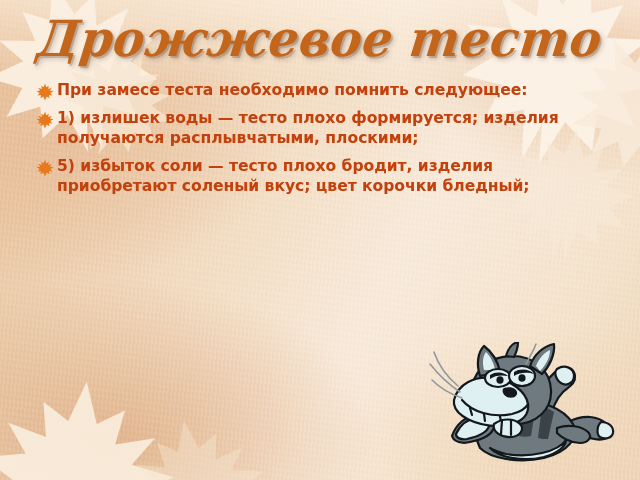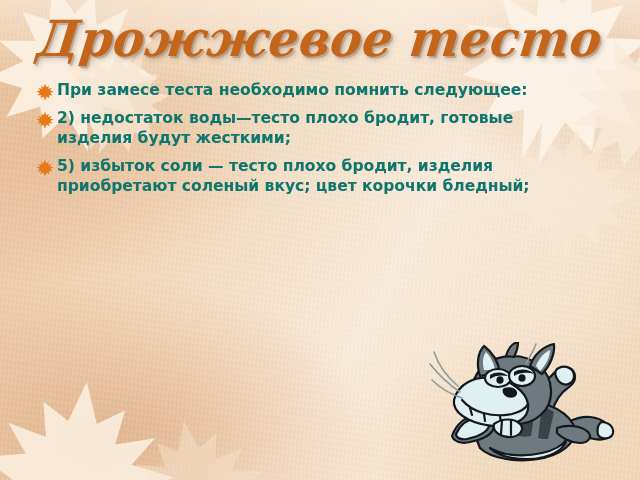--- a/index.html
+++ b/index.html
@@ -97,21 +97,21 @@
     margin-top: 3px;
     margin-right: 3px;
   }
   .bullet-icon svg { display: block; width: 18px; height: 18px; }
 
   .bullet-text {
     flex: 1 1 auto;
     font-size: 15.6px;
     line-height: 1.30;
     font-weight: 700;
-    color: #0f766e;
+    color: #c2410c;
     letter-spacing: -0.05px;
     text-rendering: optimizeLegibility;
   }
 
   
   .cat {
     position: absolute;
     left: 418px;
     top: 342px;
     width: 200px;
@@ -179,29 +179,29 @@
 
     <div class="bullet-row">
       <span class="bullet-icon">
         <svg viewBox="0 0 100 100" aria-hidden="true">
           <path fill="#e8791a" d="M50 4 L58 24 L71 15 L68 33 L88 27 L77 42 L97 46 L80 55 L91 69 L72 67 L75 85 L59 75 L53 97 L50 79 L47 97 L41 75 L25 85 L28 67 L9 69 L20 55 L3 46 L23 42 L12 27 L32 33 L29 15 L42 24 Z"></path>
         </svg>
       </span>
       <span class="bullet-text">При замесе теста необходимо помнить следующее:</span>
     </div>
 
-
     <div class="bullet-row">
       <span class="bullet-icon">
         <svg viewBox="0 0 100 100" aria-hidden="true">
           <path fill="#e8791a" d="M50 4 L58 24 L71 15 L68 33 L88 27 L77 42 L97 46 L80 55 L91 69 L72 67 L75 85 L59 75 L53 97 L50 79 L47 97 L41 75 L25 85 L28 67 L9 69 L20 55 L3 46 L23 42 L12 27 L32 33 L29 15 L42 24 Z"></path>
         </svg>
       </span>
-      <span class="bullet-text">2) недостаток воды—тесто плохо бродит, готовые изделия будут жесткими;</span>
+      <span class="bullet-text">1) излишек воды — тесто плохо формируется; изделия получаются расплывчатыми, плоскими;</span>
     </div>
+
 
 
 
     <div class="bullet-row">
       <span class="bullet-icon">
         <svg viewBox="0 0 100 100" aria-hidden="true">
           <path fill="#e8791a" d="M50 4 L58 24 L71 15 L68 33 L88 27 L77 42 L97 46 L80 55 L91 69 L72 67 L75 85 L59 75 L53 97 L50 79 L47 97 L41 75 L25 85 L28 67 L9 69 L20 55 L3 46 L23 42 L12 27 L32 33 L29 15 L42 24 Z"></path>
         </svg>
       </span>
       <span class="bullet-text">5) избыток соли — тесто плохо бродит, изделия приобретают соленый вкус; цвет корочки бледный;</span>

